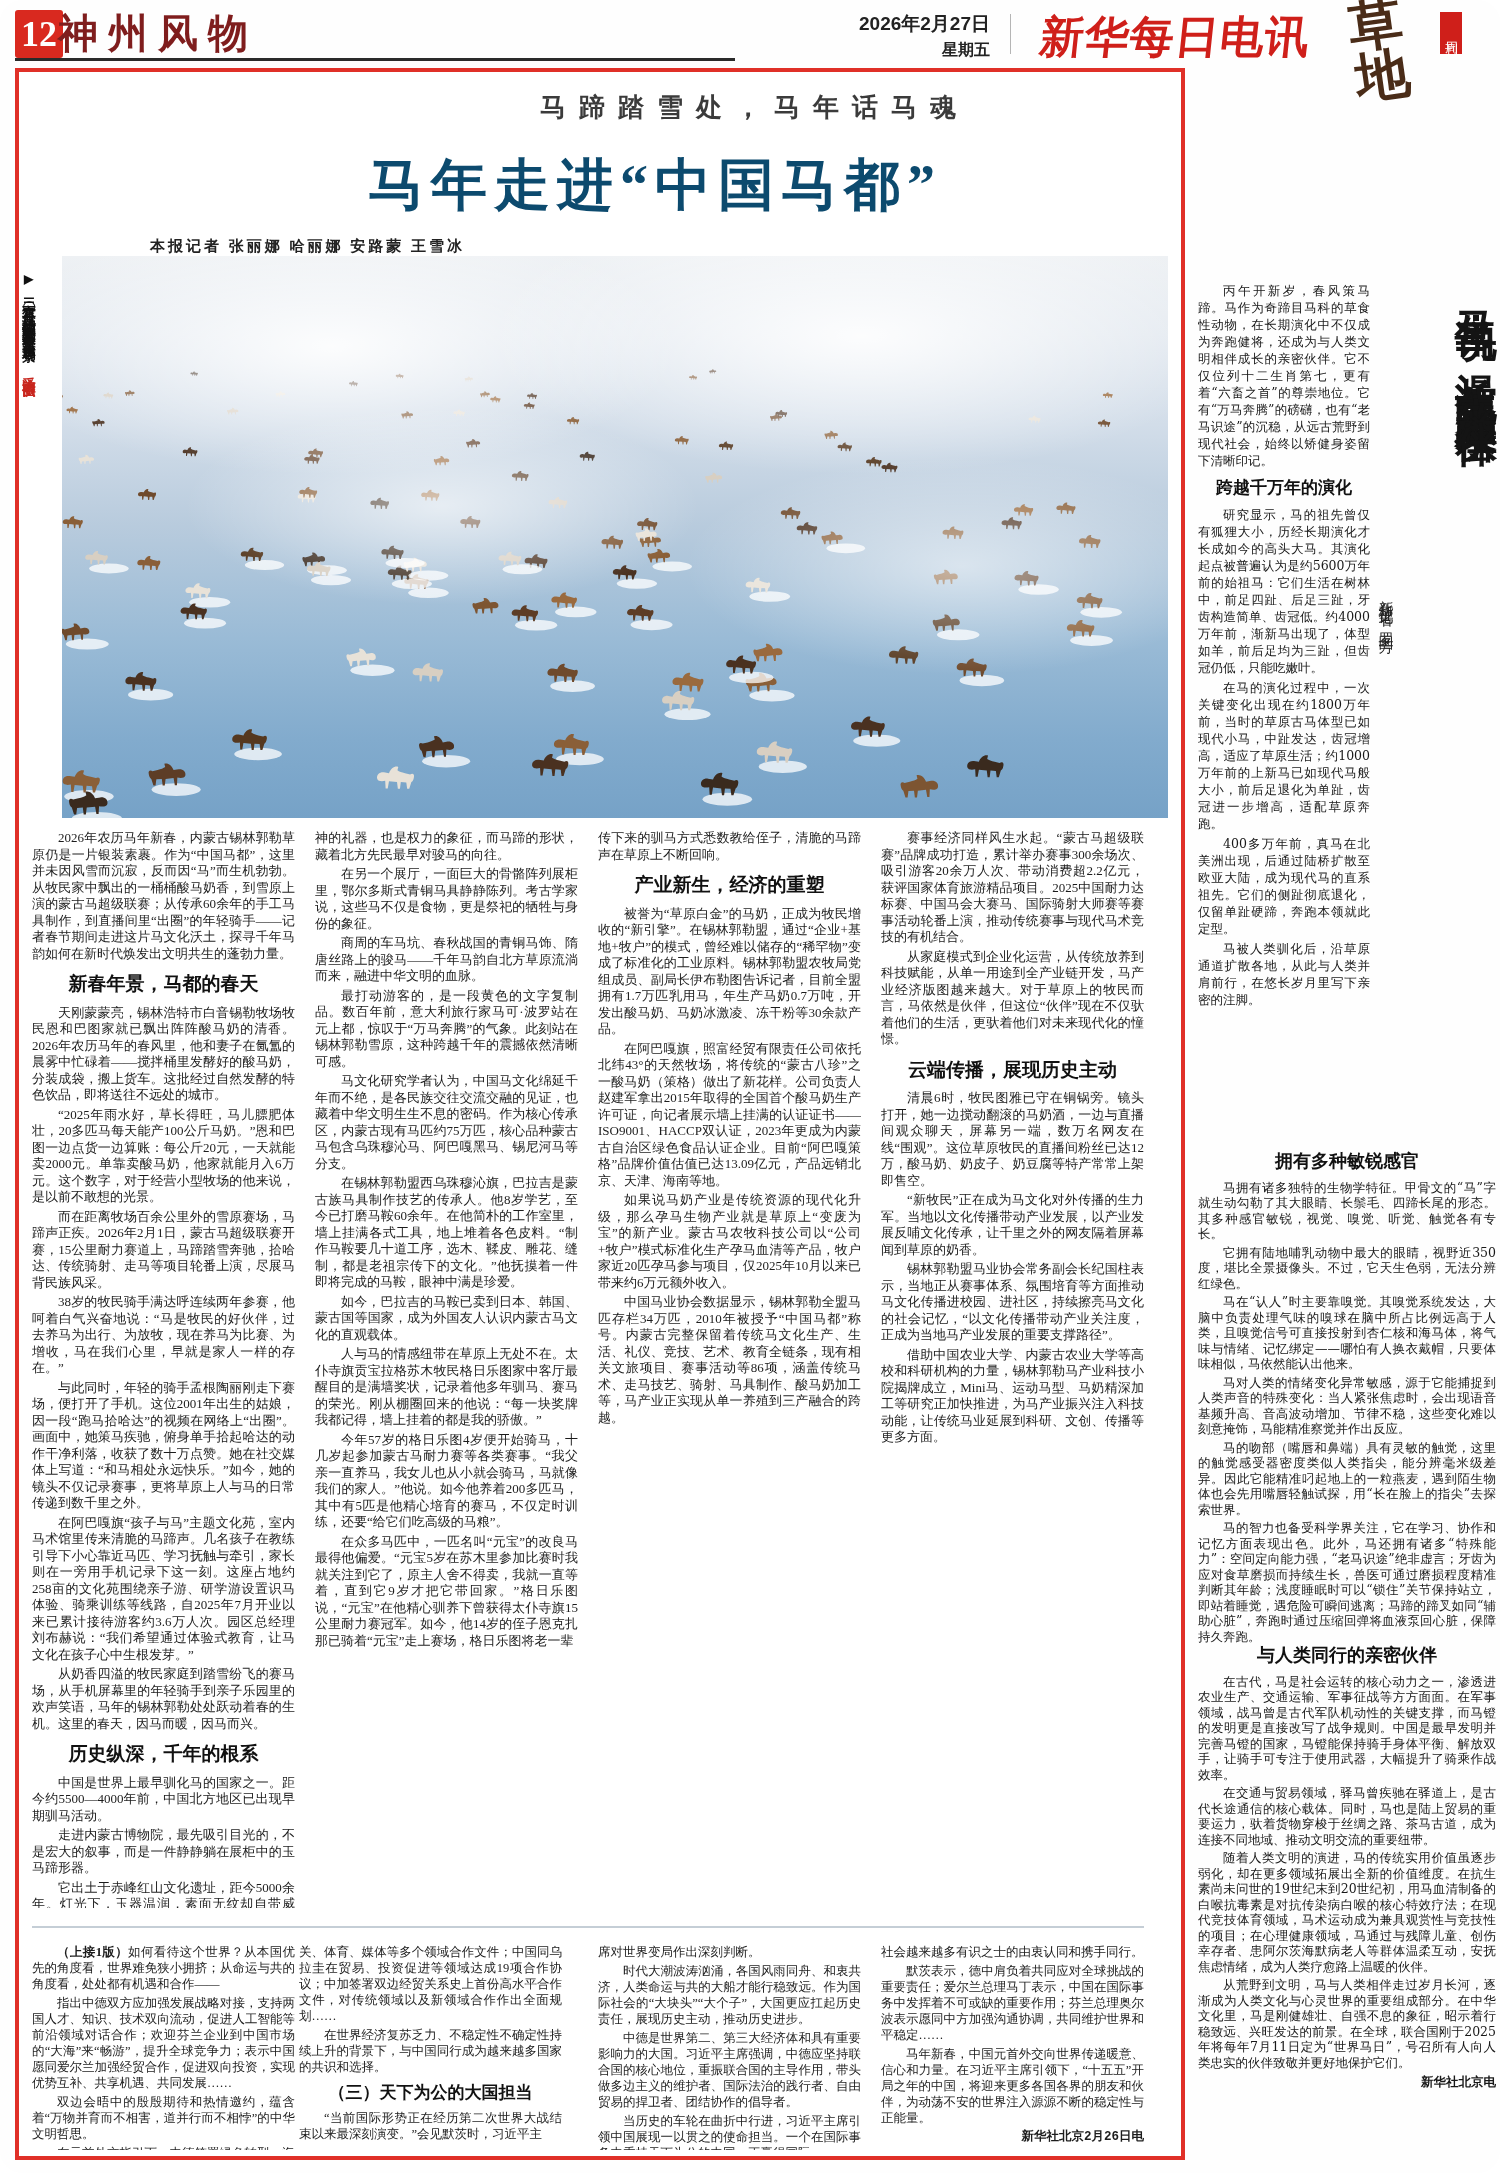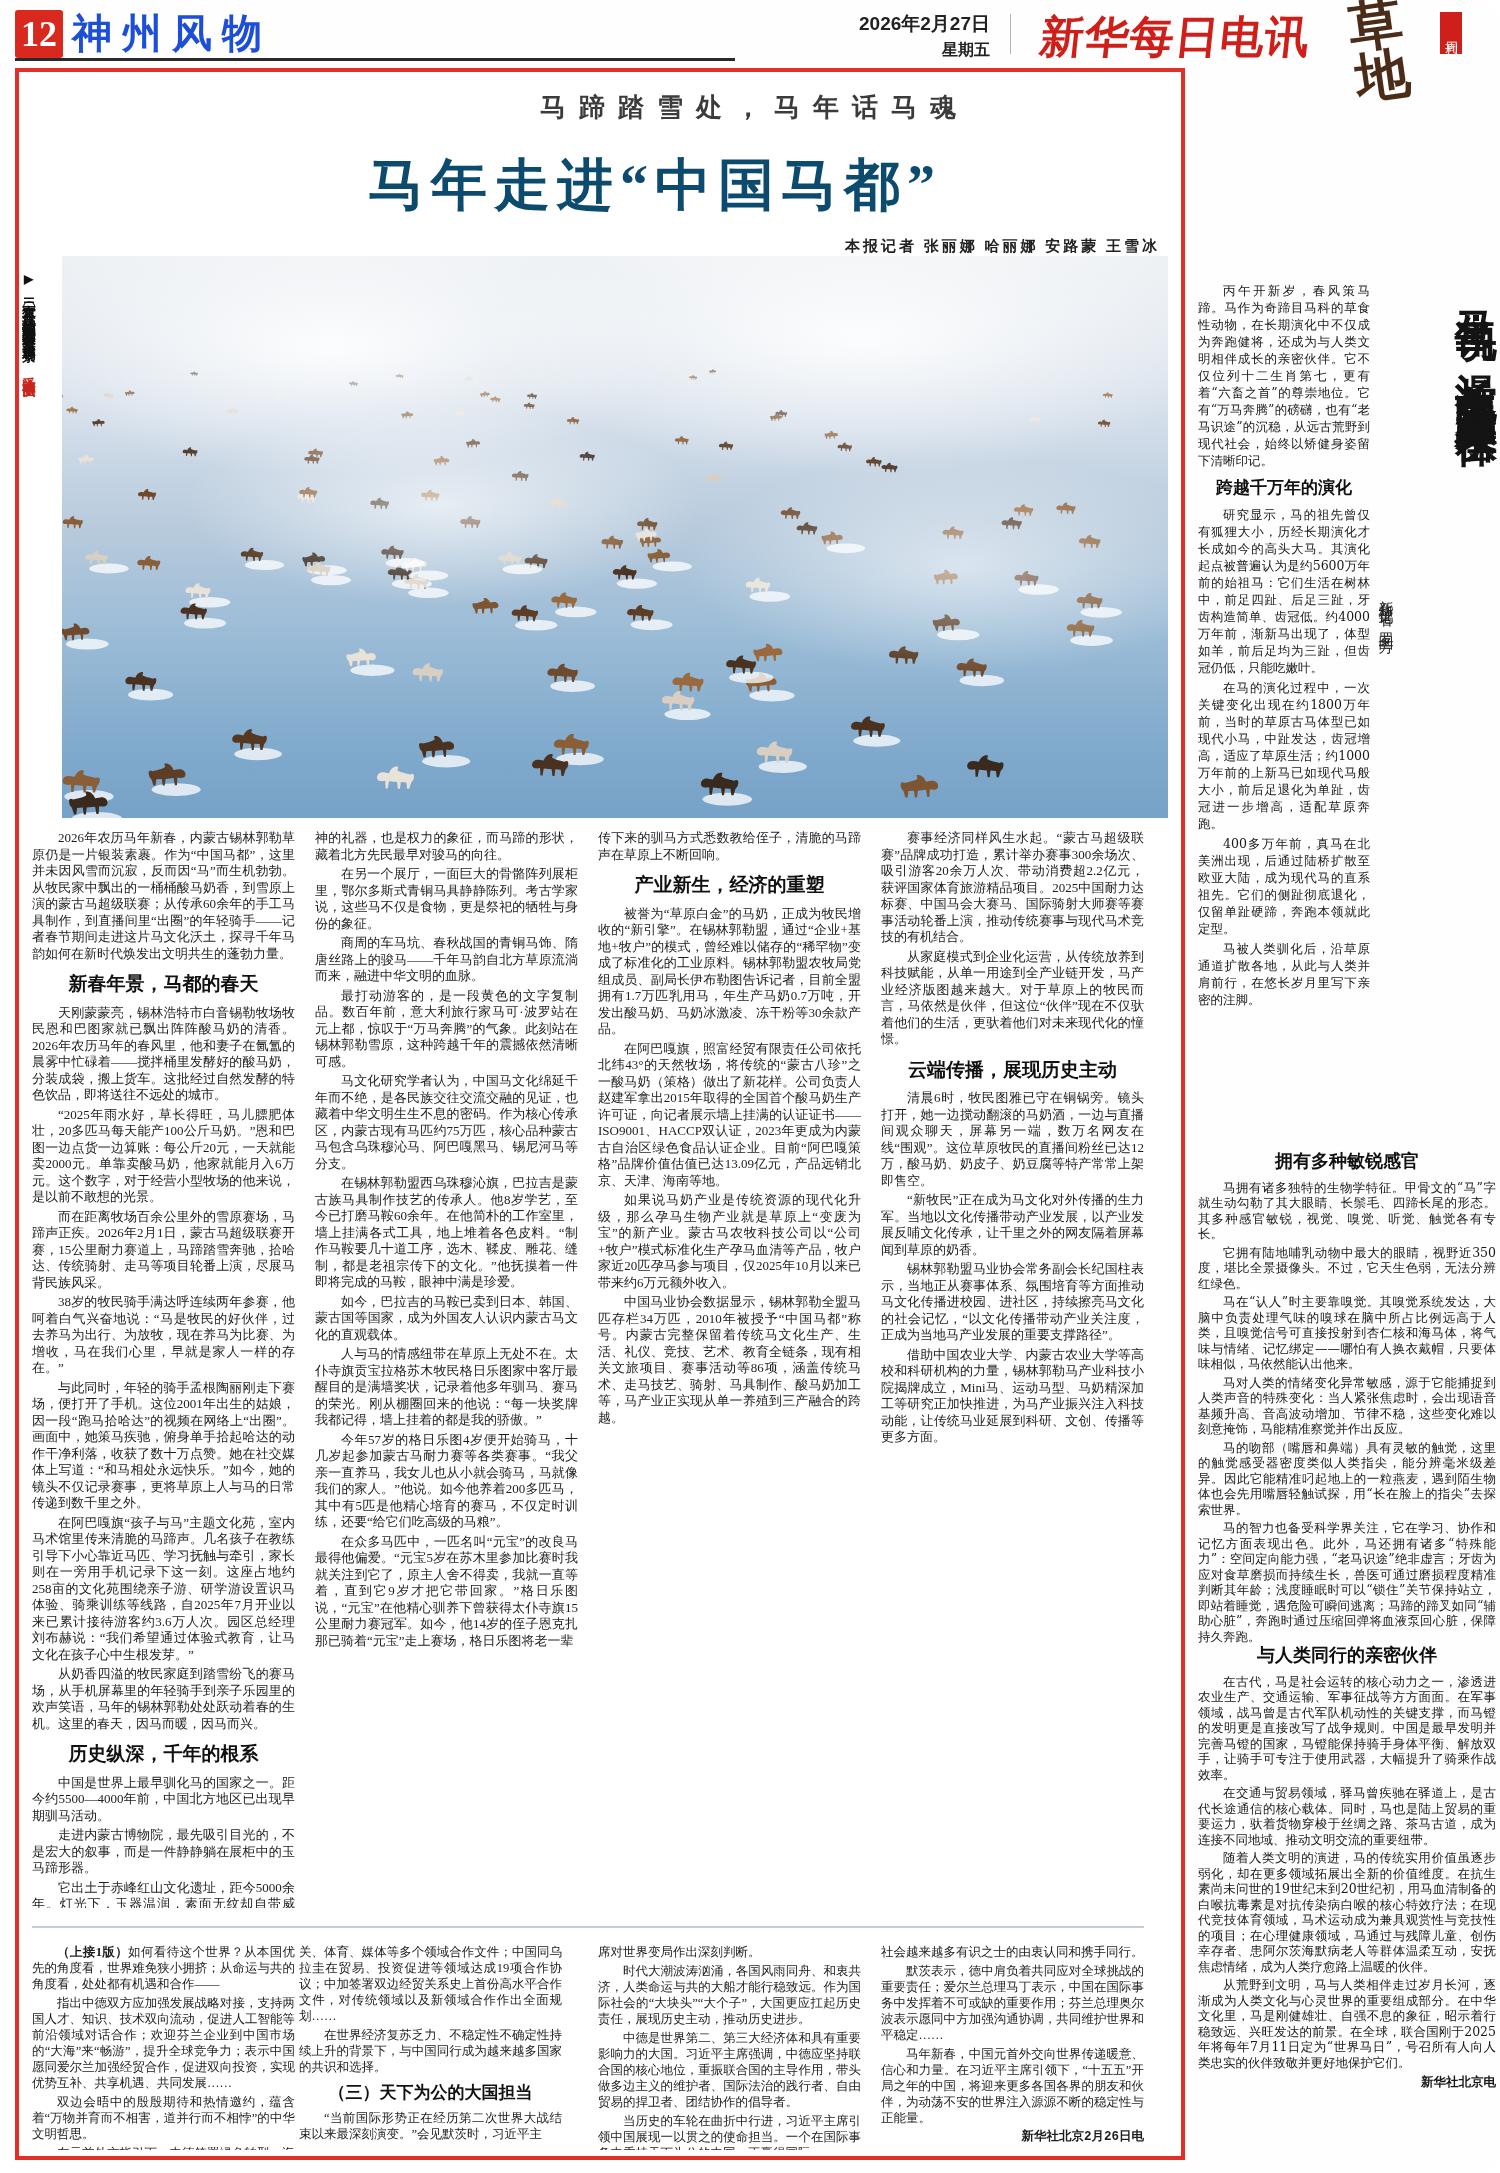--- a/index.html
+++ b/index.html
@@ -2,21 +2,21 @@
 <html><head>
 <meta charset="utf-8">
 <style>
   html,body{margin:0;padding:0;background:#ffffff;}
   #page{position:relative;width:1500px;height:2173px;background:#fefefe;overflow:hidden;
         font-family:"Liberation Serif","DejaVu Serif",serif;color:#1c1c1c;border-radius:22px;}
   
   .pagenum{position:absolute;left:15px;top:10px;width:48px;height:48px;background:#d9291f;
            color:#fff;font-family:"Liberation Serif",serif;font-weight:bold;font-size:36px;
            display:flex;align-items:center;justify-content:center;border-radius:3px;}
-  .section-title{position:absolute;left:72px;top:6px;font-size:40px;font-weight:900;color:#1d4ed8;
+  .section-title{position:absolute;left:58px;top:6px;font-size:40px;font-weight:900;color:#7f1d1d;
            letter-spacing:10px;font-family:"Liberation Serif",serif;}
   .header-rule{position:absolute;left:15px;top:58px;width:720px;height:3px;background:#2a2a2a;}
   .date-block{position:absolute;left:730px;top:11px;width:260px;text-align:right;
            font-family:"Liberation Sans",sans-serif;font-weight:bold;color:#222;}
   .date-block .d1{font-size:19px;}
   .date-block .d2{font-size:16px;margin-top:3px;}
   .head-vline{position:absolute;left:1010px;top:14px;width:1px;height:40px;background:#b5b5b5;}
   .masthead{position:absolute;left:1040px;top:8px;font-size:44px;font-weight:900;color:#cf1f1a;
            font-family:"DejaVu Serif",serif;transform:skewX(-6deg);letter-spacing:1px;}
   .caodi{position:absolute;left:1352px;top:-2px;font-size:54px;font-weight:900;color:#4a2c18;
@@ -26,21 +26,21 @@
            display:flex;align-items:center;justify-content:center;letter-spacing:2px;}
   
   .red-frame{position:absolute;left:15px;top:68px;width:1170px;height:2092px;
            border:4px solid #e03028;box-sizing:border-box;background:#fff;}
   
   .kicker{position:absolute;left:540px;top:90px;font-size:26px;font-weight:bold;color:#3b3b3b;
            letter-spacing:13px;font-family:"Liberation Sans",sans-serif;}
   .headline{position:absolute;left:150px;top:148px;width:1010px;text-align:center;
            font-size:56px;font-weight:900;color:#0c4a6e;letter-spacing:7px;
            font-family:"Liberation Serif",serif;white-space:nowrap;}
-  .byline{position:absolute;left:150px;top:237px;width:1010px;text-align:right;
+  .byline{position:absolute;left:150px;top:237px;width:1010px;text-align:left;
            font-size:15px;font-weight:bold;color:#222;letter-spacing:3px;}
   
   .photo{position:absolute;left:62px;top:256px;width:1106px;height:562px;overflow:hidden;
          background:linear-gradient(180deg,#eef1f4 0%,#e3e9f0 14%,#d2dde9 30%,#b8cbdd 48%,#9abbd6 68%,#82abcd 86%,#76a2c7 100%);}
   .photo svg{position:absolute;left:0;top:0;}
   .mist{position:absolute;background:radial-gradient(ellipse at center,rgba(255,255,255,0.9),rgba(255,255,255,0) 70%);}
   
   .caption{position:absolute;left:20px;top:272px;height:560px;writing-mode:vertical-rl;
            font-family:"Liberation Sans",sans-serif;font-size:13.5px;font-weight:bold;color:#111;
            letter-spacing:2px;line-height:1.3;}

